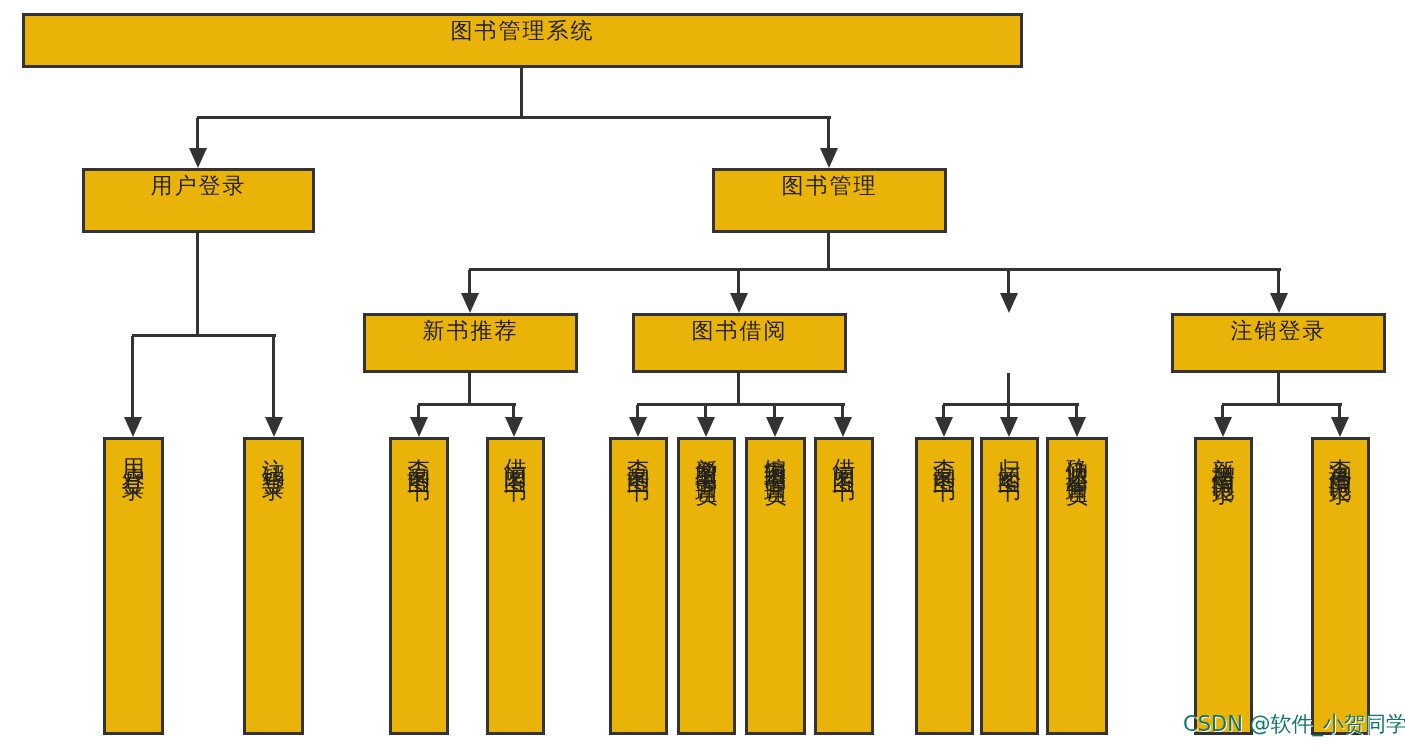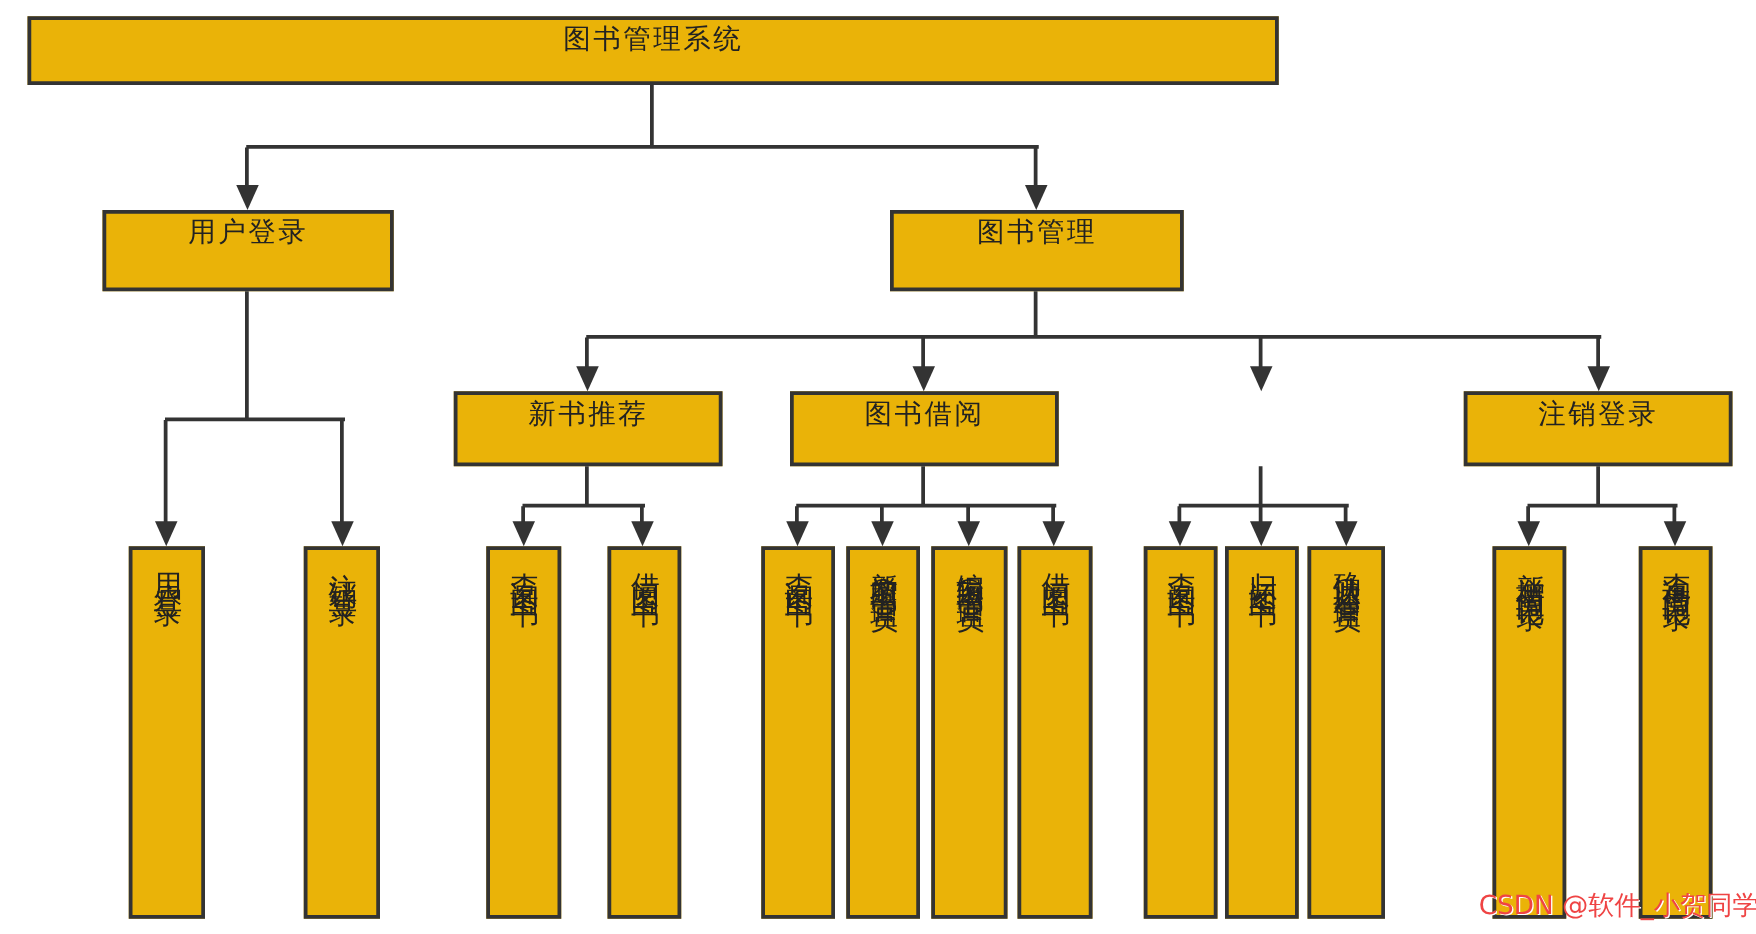--- a/index.html
+++ b/index.html
@@ -21,21 +21,21 @@
   }
   .hline { position:absolute; height:3px; background:#333333; }
   .vline { position:absolute; width:3px; background:#333333; }
   .arrowhead {
     position:absolute; width:0; height:0;
     border-left:9px solid transparent; border-right:9px solid transparent;
     border-top:20px solid #333333;
   }
   .watermark {
     position:absolute; left:1183px; top:710px; width:222px;
-    font-size:21px; color:#ef4444; letter-spacing:0px; white-space:nowrap;
+    font-size:21px; color:#0f766e; letter-spacing:0px; white-space:nowrap;
     text-shadow:1px 1px 0 #ffffff; z-index:5;text-align:right;
   }
 </style>
 </head>
 <body>
 
 <div class="stage">
 
   <div class="node" style="left:22px; top:13px; width:1001px; height:55px;">
     <span class="h-label">图书管理系统</span>

